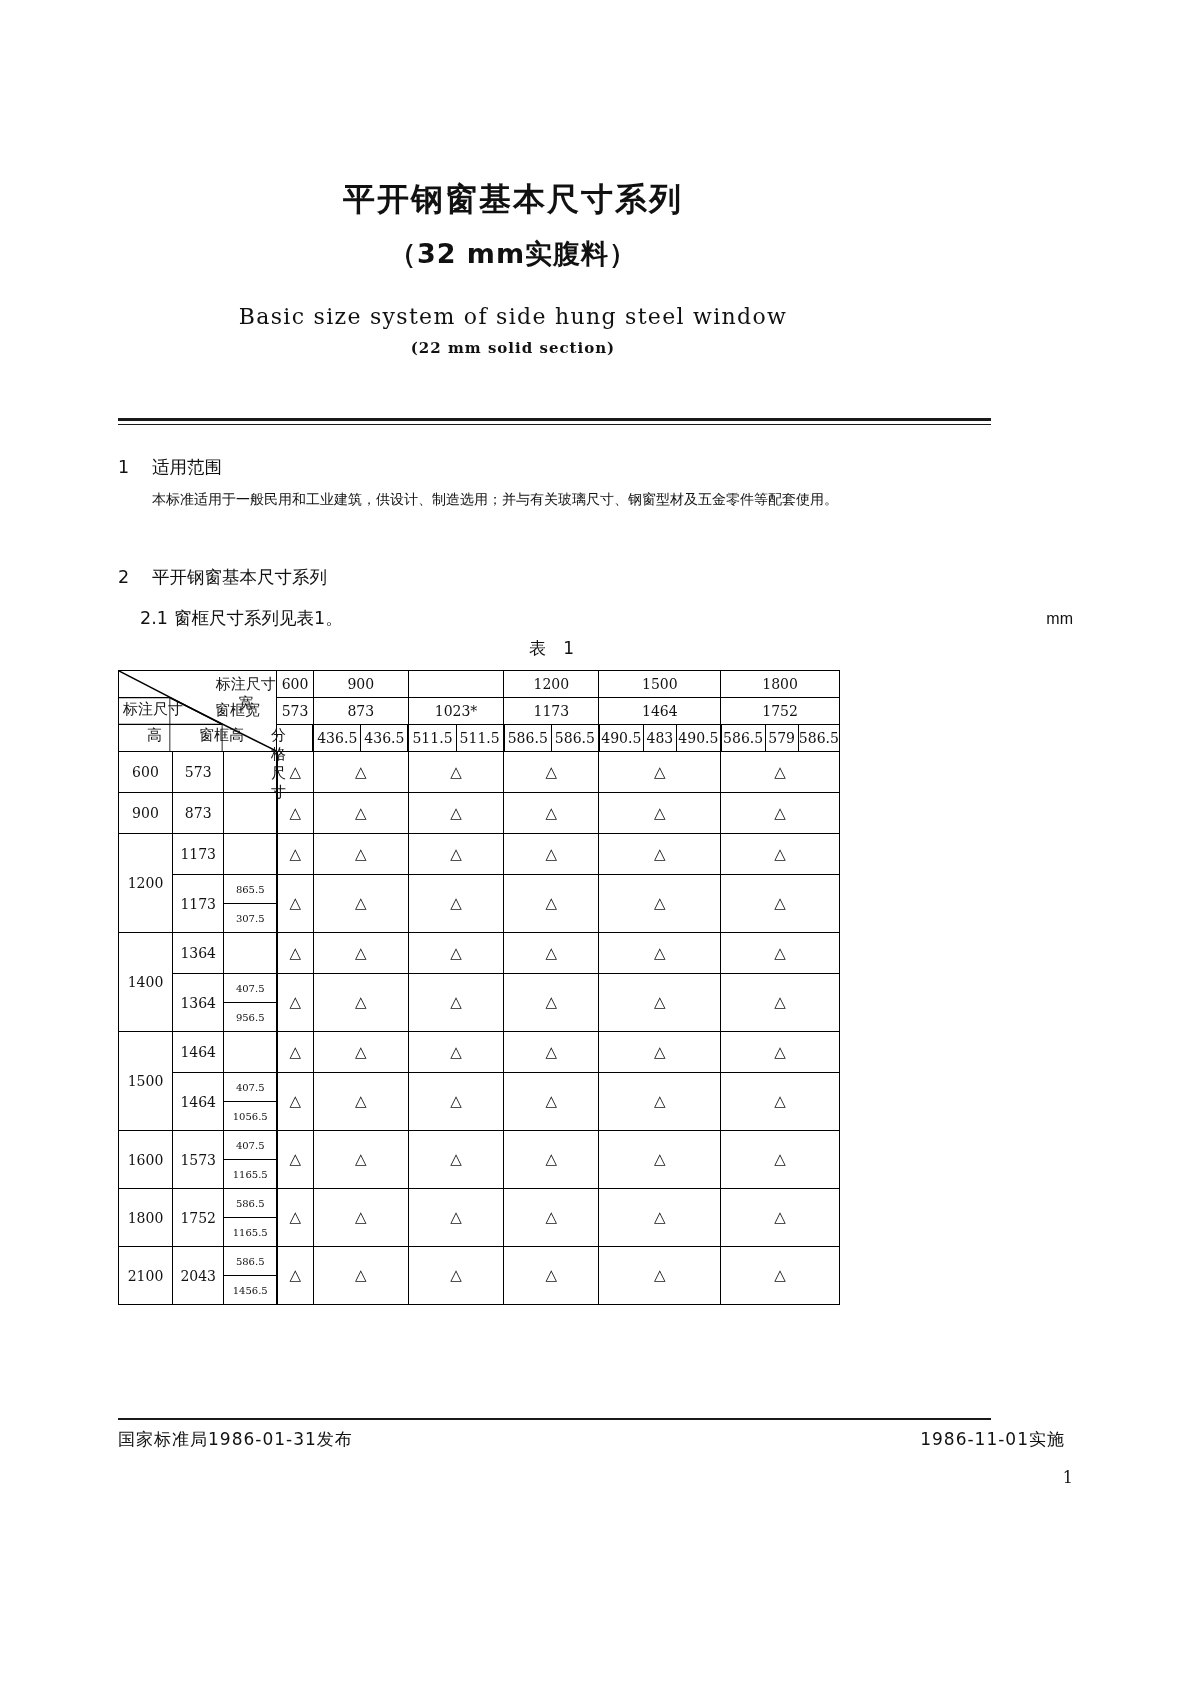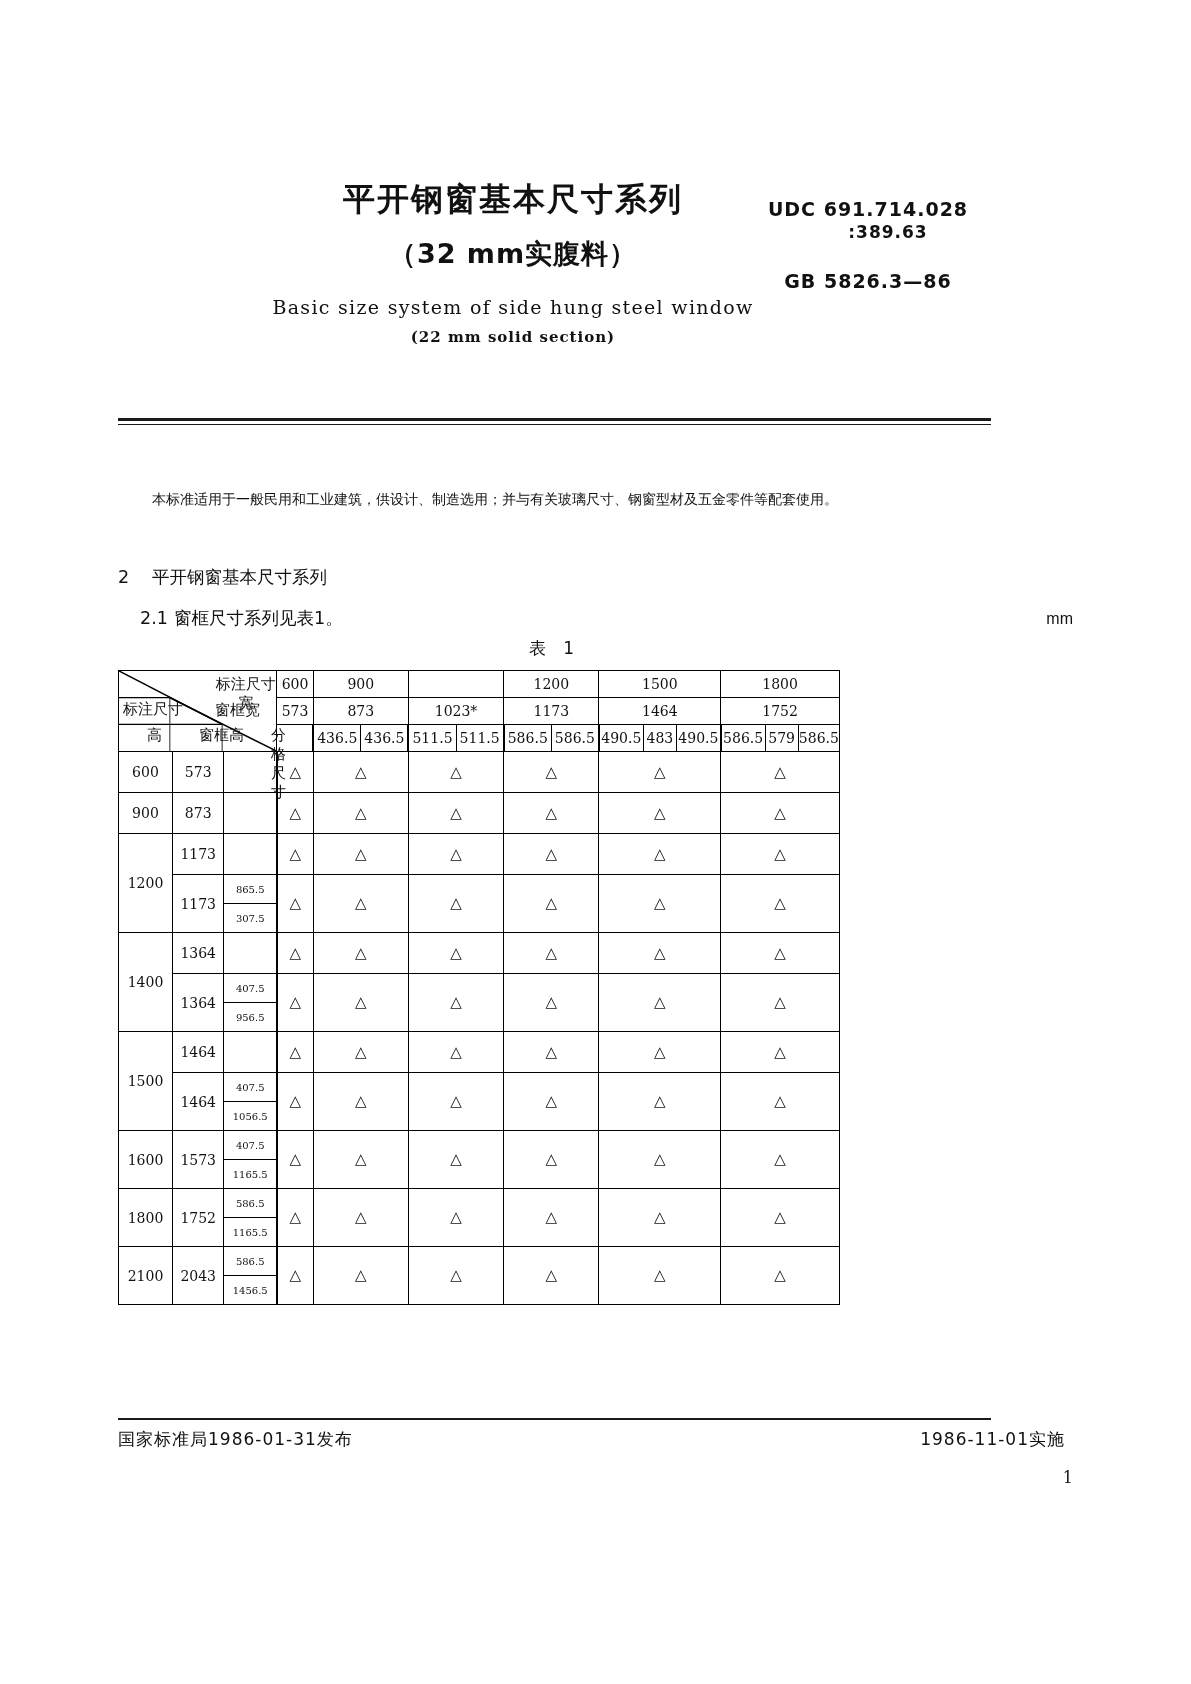--- a/index.html
+++ b/index.html
@@ -22,21 +22,21 @@
   }
   .maintitle{
     text-align:center; font-size:32px; font-weight:bold; letter-spacing:2px;
     margin-top:28px; margin-left:-90px;
   }
   .subtitle-cn{
     text-align:center; font-size:27px; font-weight:bold; letter-spacing:1px;
     margin-top:14px; margin-left:-90px;
   }
   .title-en{
-    text-align:center; font-size:19px; margin-top:24px; margin-left:-90px;
+    text-align:center; font-size:22px; margin-top:32px; margin-left:-90px;
     font-family:"DejaVu Serif","Liberation Serif",serif;
     letter-spacing:1.3px;
   }
   .title-en2{
     text-align:center; font-size:15px; margin-top:10px; margin-left:-90px;
     font-family:"DejaVu Serif","Liberation Serif",serif;
     font-weight:bold; letter-spacing:1px;
   }
 
   .codeblock{
@@ -122,29 +122,27 @@
 <body>
 
 <div class="page">
 
   <div class="hdr">
     <div class="maintitle">平开钢窗基本尺寸系列</div>
     <div class="subtitle-cn">（32 mm实腹料）</div>
     <div class="title-en">Basic size system of side hung steel window</div>
     <div class="title-en2">(22 mm solid section)</div>
 
-    <div class="codeblock">
-      <div class="udc">UDC 691.714.028</div>
-      <div class="udc2">:389.63</div>
-      <div class="gbno">GB 5826.3—86</div>
-    </div>
   </div>
 
   <div class="rule"></div>
 
+  <div class="sec" id="sec1">
+    <span class="num">1</span><span>适用范围</span>
+  </div>
 
   <div id="p1">
     <div class="para indent">本标准适用于一般民用和工业建筑，供设计、制造选用；并与有关玻璃尺寸、钢窗型材及五金零件等配套使用。</div>
   </div>
 
   <div class="sec" id="sec2">
     <span class="num">2</span><span>平开钢窗基本尺寸系列</span>
   </div>
 
   <div class="sec" id="sec21">

